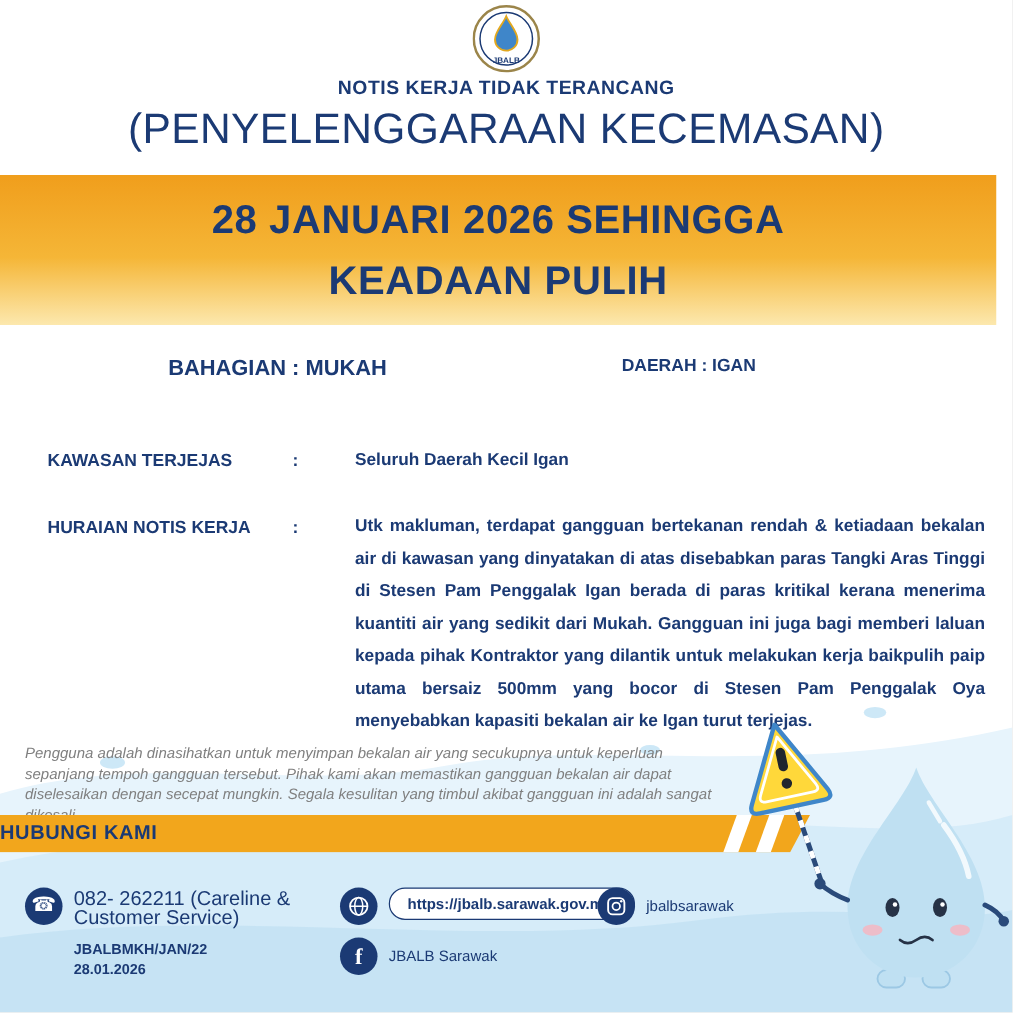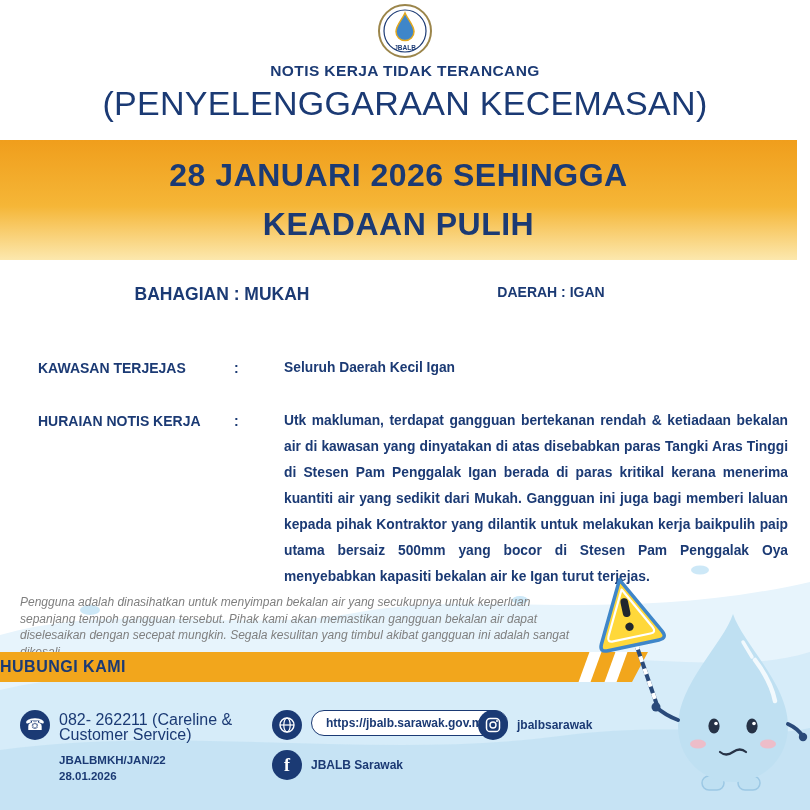--- a/index.html
+++ b/index.html
@@ -62,21 +62,21 @@
   .contact-text { font-size:16px; font-weight:normal; line-height:15px; padding-top:2px; }
   .phone-item { left:20px; top:710px; width:238px; }
   .ref-block { position:absolute; left:59px; top:752px; z-index:2; font-size:11.5px; font-weight:bold; line-height:16px; }
   .web-item { left:272px; top:710px; }
   .web-pill {
     border:1.5px solid #1b3a74; border-radius:14px; background:#fff;
     padding:5px 14px; font-size:12px; font-weight:bold; white-space:nowrap;
   }
   .fb-item { left:272px; top:750px; align-items:center; }
   .ig-item { left:478px; top:710px; align-items:center; }
-  .handle-text { font-size:12px; font-weight:bold; line-height:30px; }
+  .handle-text { font-size:12px; font-weight:normal; line-height:30px; }
   .mascot { position:absolute; left:570px; top:568px; width:240px; height:242px; z-index:3; }
 </style>
 </head>
 <body>
 
 <div class="page">
 
   <svg class="water-bg" viewBox="0 0 810 270" preserveAspectRatio="none">
     <path d="M0,95 C120,60 240,95 360,72 C480,50 620,85 810,42 L810,270 L0,270 Z" fill="#e7f4fc"></path>
     <path d="M0,150 C150,115 300,155 450,128 C600,102 720,140 810,112 L810,270 L0,270 Z" fill="#d2eaf8" opacity="0.85"></path>

